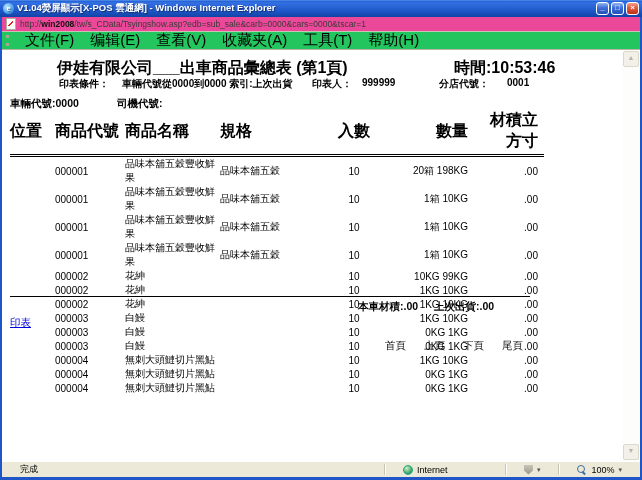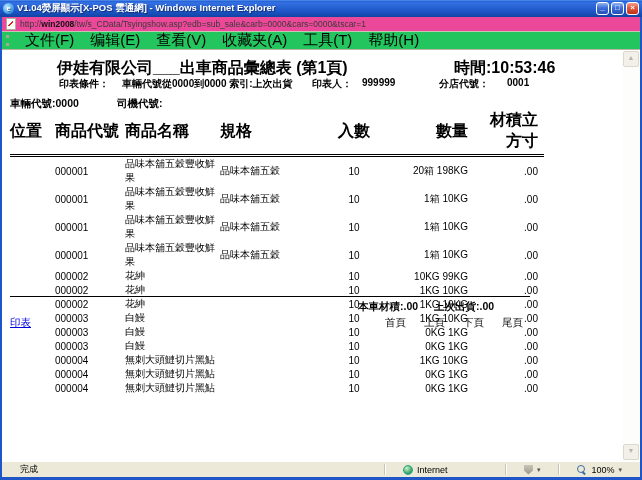--- a/index.html
+++ b/index.html
@@ -87,21 +87,21 @@
   .c-name{width:95px;}
   .c-spec{width:115px;}
   .c-packs{width:38px;text-align:center !important;}
   .c-qty{width:95px;text-align:right !important;padding-right:8px !important;}
   .c-vol{width:62px;text-align:right !important;padding-right:6px !important;}
 
   .total-rule{left:8px;top:246px;width:520px;border-top:1px solid #000;height:0;}
   .totals-line{top:250px;font-weight:bold;font-size:10.5px;}
   .footer-line{top:266px;font-size:10.5px;}
   .nav-links{display:flex;gap:18px;color:#111;}
-  .nav-links a{color:#111;text-decoration:none;}
+  .nav-links a{color:#111;text-decoration:none;margin-top:23px;}
   .print-link{color:#0000DD;text-decoration:underline;cursor:pointer;}
 
   
   .scrollbar{flex:0 0 16px;background:#FDFDFB;display:flex;flex-direction:column;justify-content:space-between;align-items:center;padding:1px;box-sizing:border-box;}
   .sb-btn{
     width:14px;height:14px;background:#F2F0E8;border:1px solid #DCD9CC;border-radius:2px;
     color:#B8B5A8;font-size:7px;line-height:12px;text-align:center;
   }
 
   

